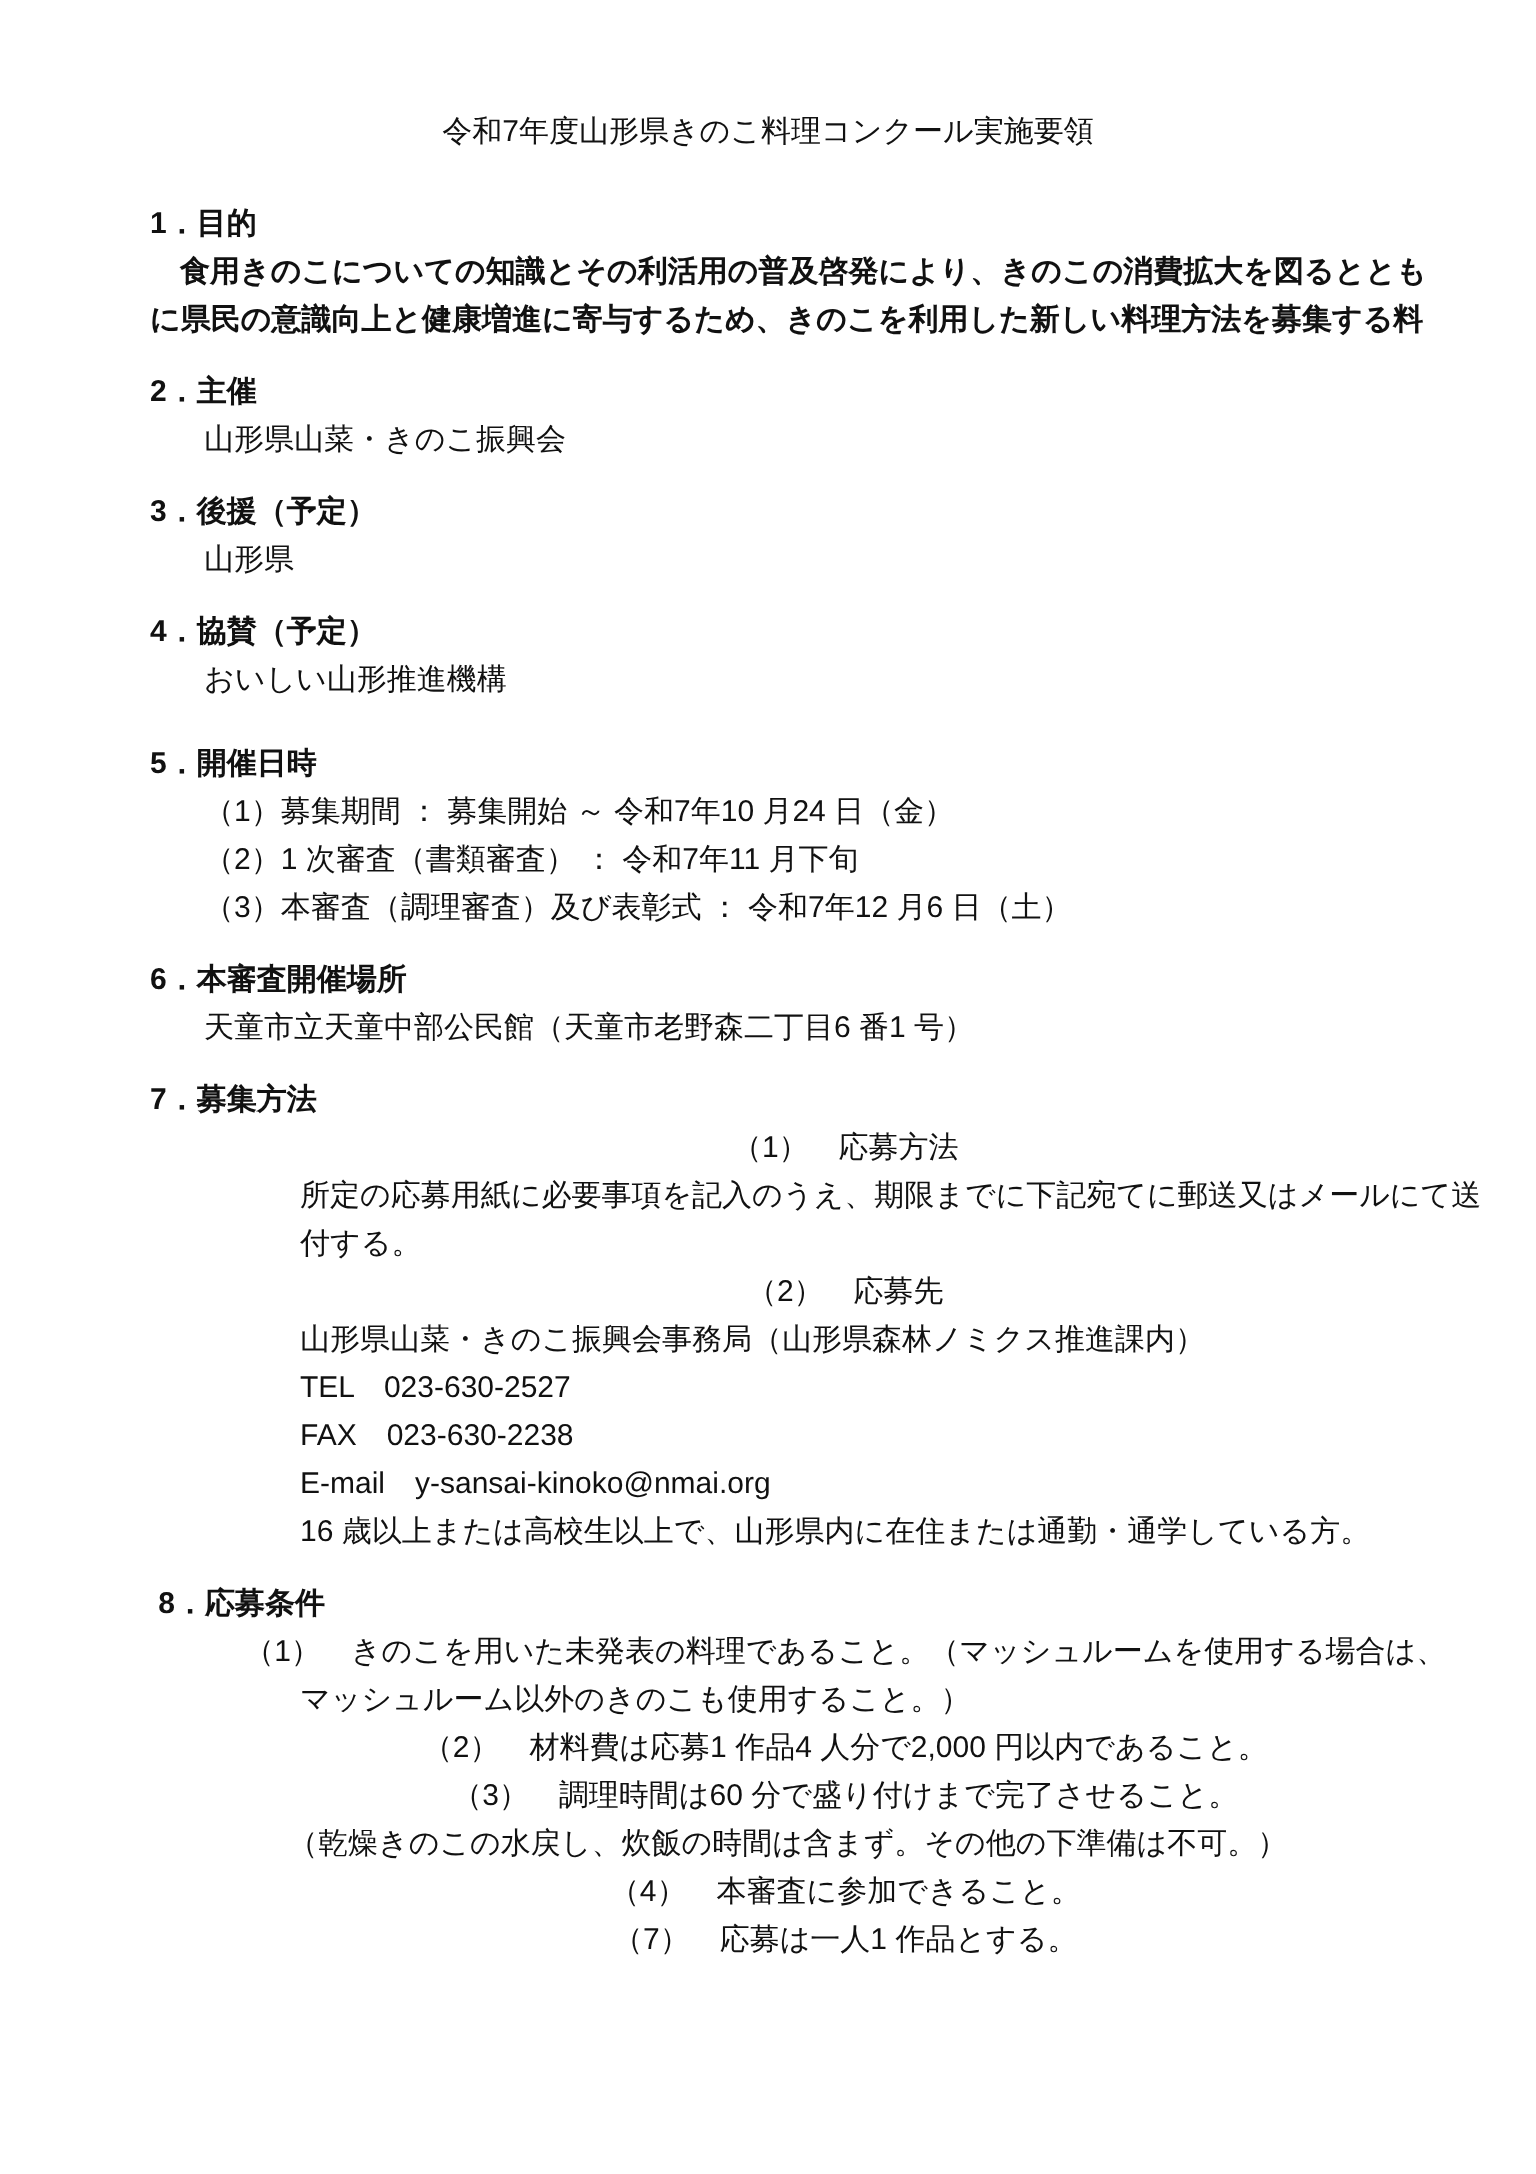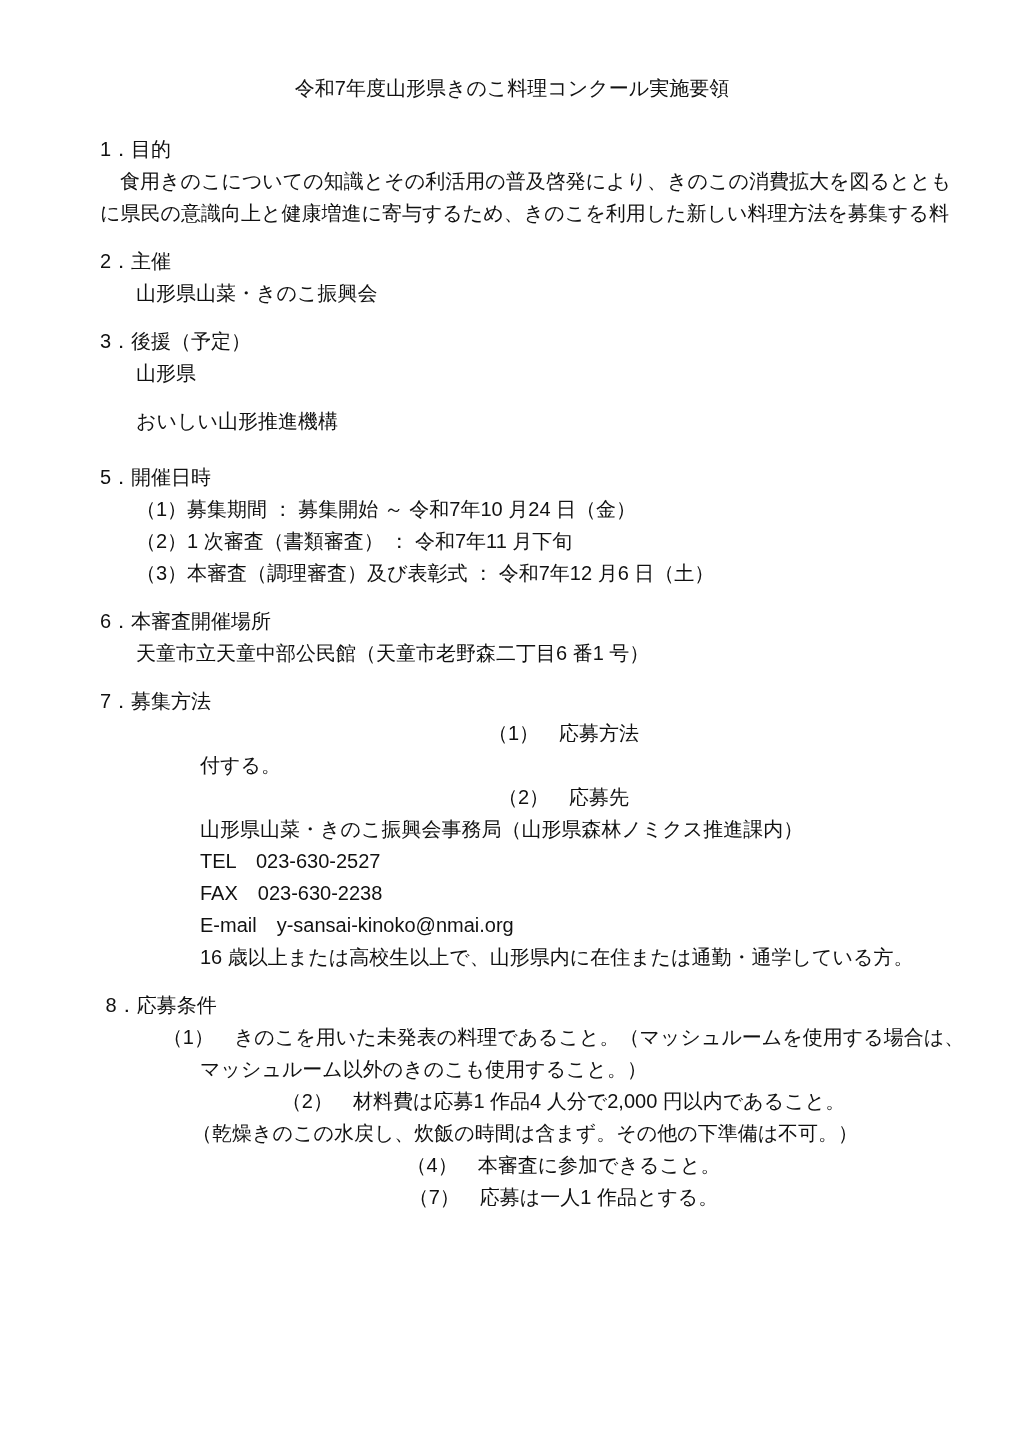--- a/index.html
+++ b/index.html
@@ -31,21 +31,21 @@
     white-space: pre;
   }
   .line {
     line-height: 32px;
     height: 32px;
     white-space: pre;
   }
   .section { margin-top: 16px; }
   
   .section:nth-child(5) { margin-top: 24px; }
-  .ind-0 { padding-left: 0; }
+  .ind-0 { padding-left: 0; font-weight: bold; }
   .ind-1 { padding-left: 36px; }   
   .ind-2 { padding-left: 43px; text-align: center; }   
   .ind-3 { padding-left: 100px; }  
   .ind-4 { padding-left: 92px; }   
 </style>
 </head>
 <body>
 
 <div class="doc">
   <div class="doc-title">令和7年度山形県きのこ料理コンクール実施要領</div>
@@ -57,46 +57,49 @@
       </div>
       <div class="section">
         <div class="line ind-0">2．主催</div>
         <div class="line ind-1">山形県山菜・きのこ振興会</div>
       </div>
       <div class="section">
         <div class="line ind-0">3．後援（予定）</div>
         <div class="line ind-1">山形県</div>
       </div>
       <div class="section">
+        <div class="line ind-0">4．協賛（予定）</div>
         <div class="line ind-1">おいしい山形推進機構</div>
       </div>
       <div class="section">
         <div class="line ind-0">5．開催日時</div>
         <div class="line ind-1">（1）募集期間 ： 募集開始 ～ 令和7年10 月24 日（金）</div>
         <div class="line ind-1">（2）1 次審査（書類審査） ： 令和7年11 月下旬</div>
         <div class="line ind-1">（3）本審査（調理審査）及び表彰式 ： 令和7年12 月6 日（土）</div>
       </div>
       <div class="section">
         <div class="line ind-0">6．本審査開催場所</div>
         <div class="line ind-1">天童市立天童中部公民館（天童市老野森二丁目6 番1 号）</div>
       </div>
       <div class="section">
         <div class="line ind-0">7．募集方法</div>
         <div class="line ind-2">（1）　応募方法</div>
+        <div class="line ind-3">所定の応募用紙に必要事項を記入のうえ、期限までに下記宛てに郵送又はメールにて送</div>
         <div class="line ind-3">付する。</div>
         <div class="line ind-2">（2）　応募先</div>
         <div class="line ind-3">山形県山菜・きのこ振興会事務局（山形県森林ノミクス推進課内）</div>
         <div class="line ind-3">TEL　023-630-2527</div>
         <div class="line ind-3">FAX　023-630-2238</div>
         <div class="line ind-3">E-mail　y-sansai-kinoko@nmai.org</div>
         <div class="line ind-3">16 歳以上または高校生以上で、山形県内に在住または通勤・通学している方。</div>
       </div>
       <div class="section">
         <div class="line ind-0"> 8．応募条件</div>
         <div class="line ind-2">（1）　きのこを用いた未発表の料理であること。（マッシュルームを使用する場合は、</div>
         <div class="line ind-3">マッシュルーム以外のきのこも使用すること。）</div>
         <div class="line ind-2">（2）　材料費は応募1 作品4 人分で2,000 円以内であること。</div>
+        <div class="line ind-2">（3）　調理時間は60 分で盛り付けまで完了させること。</div>
         <div class="line ind-4">（乾燥きのこの水戻し、炊飯の時間は含まず。その他の下準備は不可。）</div>
         <div class="line ind-2">（4）　本審査に参加できること。</div>
         <div class="line ind-2">（7）　応募は一人1 作品とする。</div>
       </div>
     </div>
 </div>
 
 </body></html>

